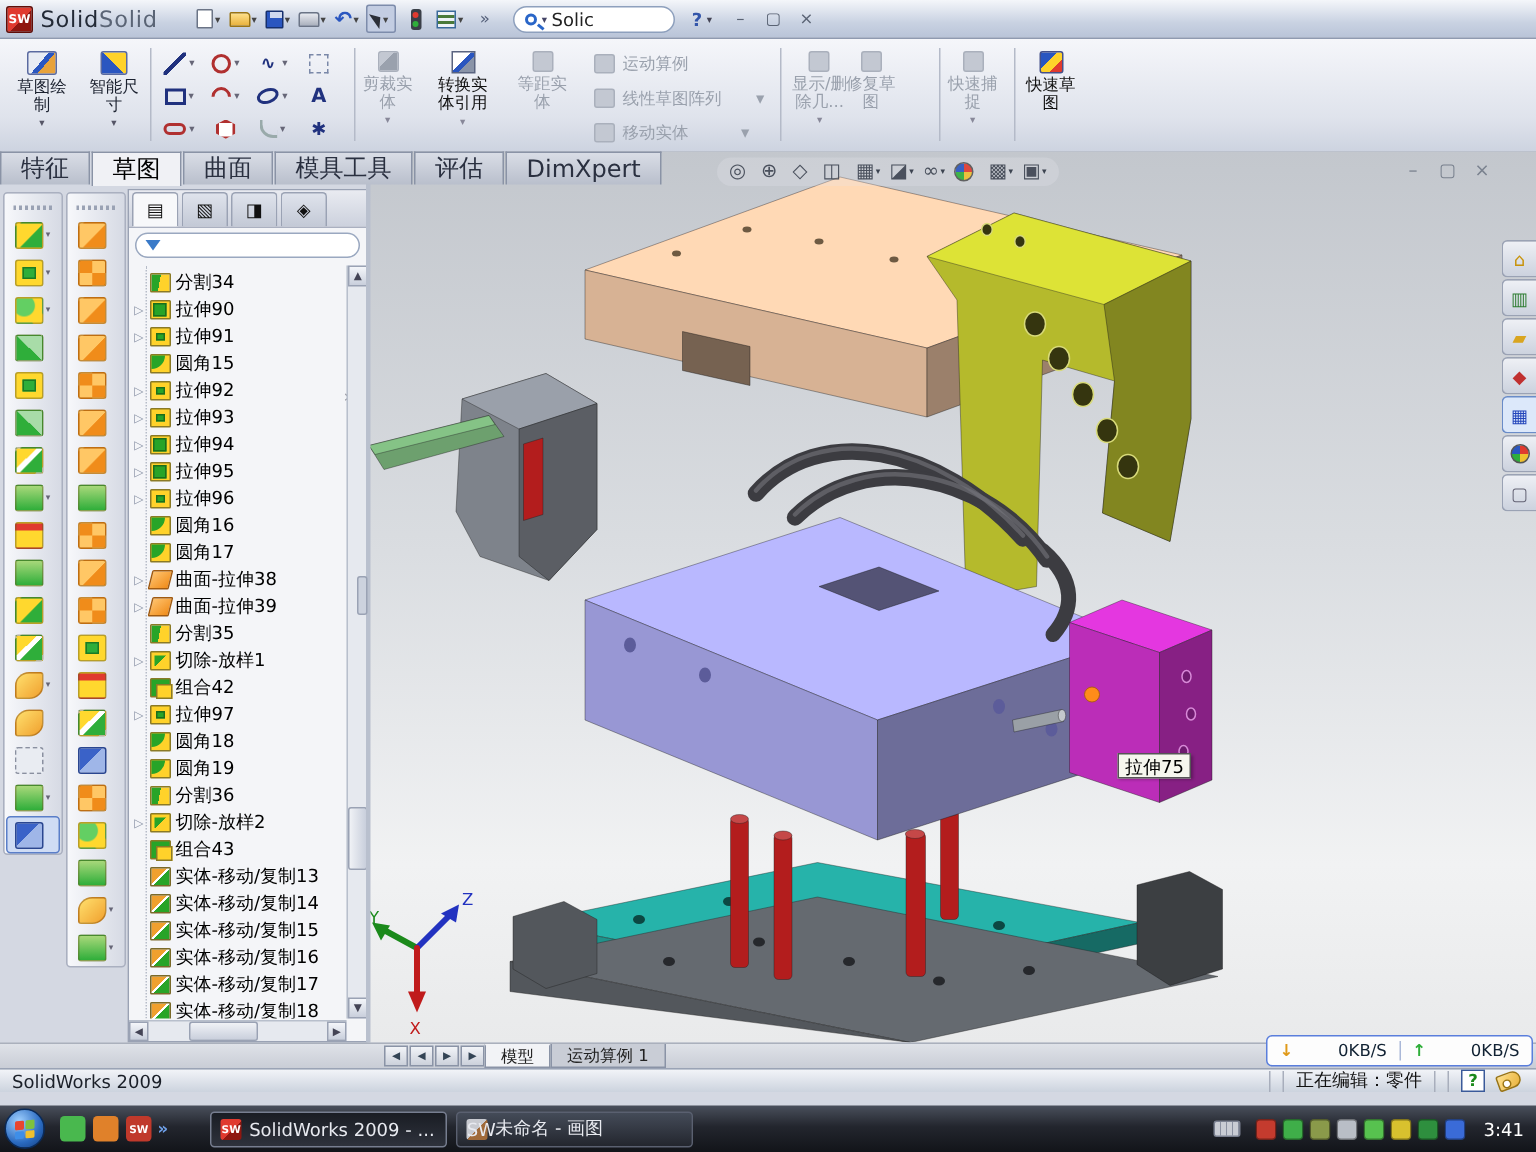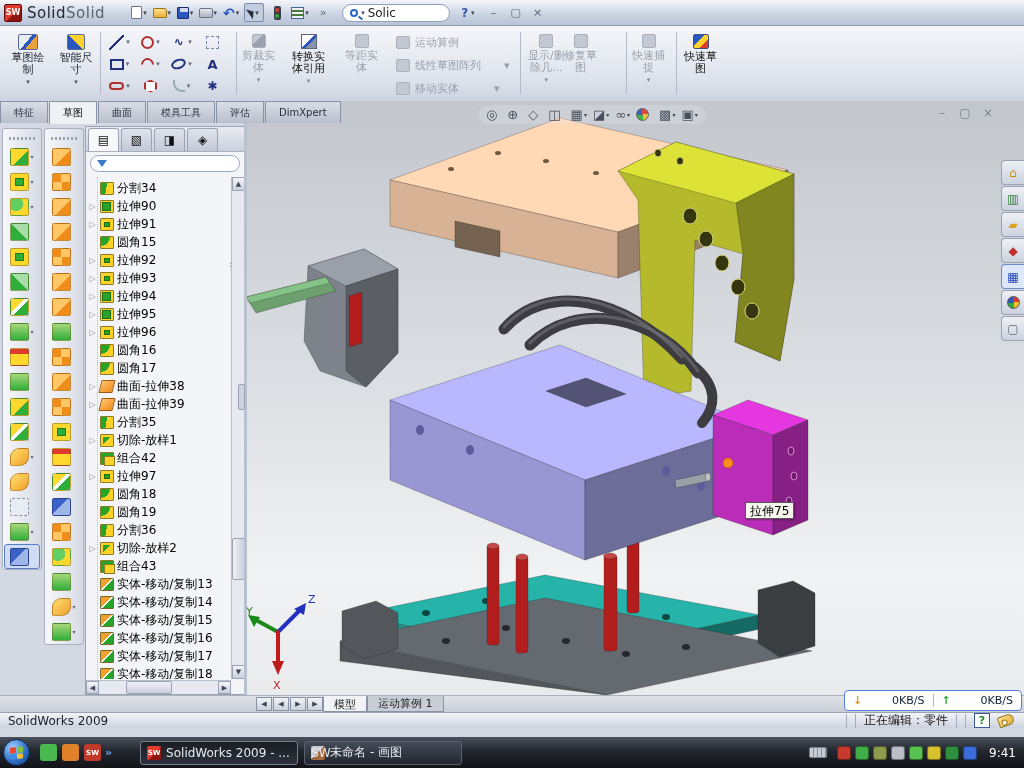--- a/index.html
+++ b/index.html
@@ -69,21 +69,21 @@
 .cm-row{position:absolute;display:flex;align-items:center;gap:5px;font-size:11px}
 .dis{color:#9aa1ad}
 .gi{width:14px;height:13px;border-radius:2px;background:#c3c8d2;border:1px solid #aab0bc;flex:0 0 14px}
 .gi.trim{background:linear-gradient(135deg,#c3c8d2 40%,#9aa1ad 40%)}
 .ic-convert{width:16px;height:15px;background:linear-gradient(135deg,#fff 45%,#2a56c0 45% 62%,#8a94a8 62%);border:1px solid #5a6480}
 .ic-rapid{width:16px;height:15px;background:linear-gradient(135deg,#2a56c0 40%,#ffd22a 40% 70%,#e03a2f 70%);border:1px solid #44508a;border-radius:2px}
 #watermark{position:absolute;right:16px;top:14px;font-size:52px;font-style:italic;font-weight:bold;color:#c5cbd8;font-family:"DejaVu Serif","Liberation Serif",serif}
 
 
 #tabrow{position:absolute;left:0;top:101px;height:22px;display:flex;z-index:30}
-.rtab{height:22px;padding:0 13px;display:flex;align-items:center;background:linear-gradient(#d9dde6,#b9bfcc);border:1px solid #8a93a6;border-bottom:none;margin-right:1px;color:#2a3040;font-size:10px}
+.rtab{height:22px;padding:0 13px;display:flex;align-items:center;background:linear-gradient(#d9dde6,#b9bfcc);border:1px solid #8a93a6;border-bottom:none;margin-right:1px;color:#2a3040;font-size:16px}
 .rtab.active{background:#f0f1f5;color:#000;height:23px;z-index:2}
 
 
 #leftpanelbg{position:absolute;left:0;top:101px;width:246px;height:594px;background:#d4d8e2}
 .ltb{position:absolute;top:128px;width:40px;border:1px solid #aab0c0;border-radius:3px;background:linear-gradient(90deg,#f7f8fb,#d6dae4);padding-top:8px;display:flex;flex-direction:column;align-items:center}
 .ltb::before{content:"";width:26px;height:3px;margin-bottom:4px;background:repeating-linear-gradient(90deg,#9aa2b4 0 2px,transparent 2px 4px)}
 #ltb1{left:2px}
 #ltb2{left:44px}
 .ltb-btn{width:36px;height:25px;display:flex;align-items:center;justify-content:center;gap:1px}
 .ltb-btn .dd{font-size:6px;color:#667}
@@ -1007,15 +1007,15 @@
 
     <span class="tray-ic" style="--c: #c43b2e;"></span>
         <span class="tray-ic" style="--c: #3fae49;"></span>
         <span class="tray-ic" style="--c: #8a9a4a;"></span>
         <span class="tray-ic" style="--c: #b9bec6;"></span>
         <span class="tray-ic" style="--c: #57c24f;"></span>
         <span class="tray-ic" style="--c: #d8c12e;"></span>
         <span class="tray-ic" style="--c: #2e8f3e;"></span>
         <span class="tray-ic" style="--c: #3a6bd8;"></span>
       </span>
-    <span id="clock">9:41</span>
+    <span id="clock">3:41</span>
   </span>
 </div>
 
 </body></html>

